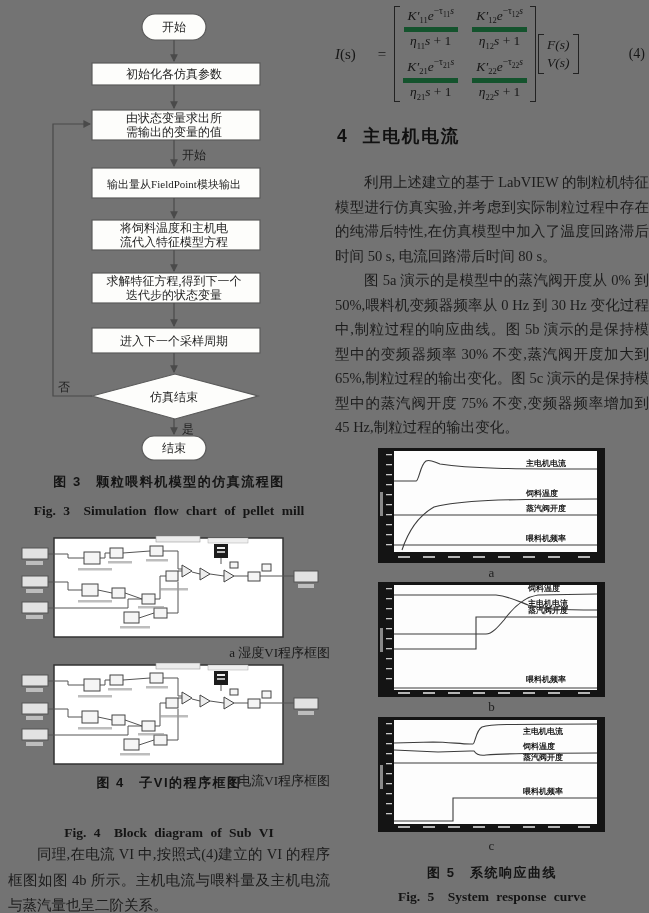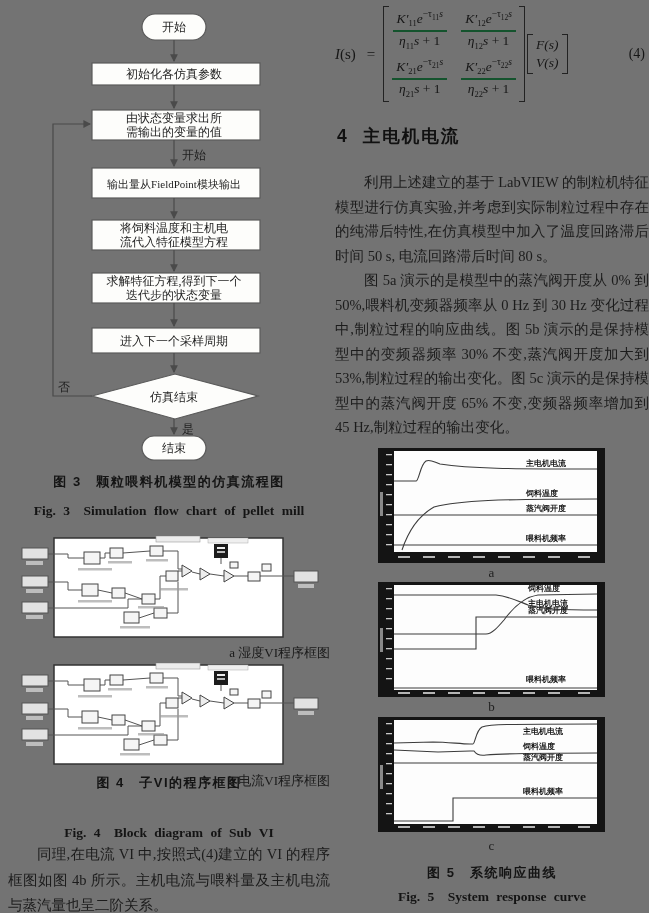--- a/index.html
+++ b/index.html
@@ -45,25 +45,25 @@
     font-size:17.5px; color:#111; letter-spacing:2px;
   }
   .heading .hnum { letter-spacing:0; margin-right:16px; }
 
   
   .equation {
     display:flex; align-items:center; justify-content:center;
     font-size:13.5px; font-style:normal; color:#161616;
   }
   .equation i { font-family:"Liberation Serif", serif; }
-  .eq-lhs { font-size:15px; margin-right:4px; }
+  .eq-lhs { font-size:15px; margin-right:15px; }
   .eq-eq { margin:0 7px; font-size:15px; }
   .matrix { display:grid; grid-template-columns:auto auto; column-gap:14px; row-gap:6px; }
   .frac { display:inline-flex; flex-direction:column; align-items:center; line-height:1.15; }
-  .frac .num { padding:0 4px 1px; border-bottom:2px solid #14532d; white-space:nowrap; }
+  .frac .num { padding:0 4px 1px; border-bottom:5px solid #14532d; white-space:nowrap; }
   .frac .den { padding-top:1px; white-space:nowrap; }
   sub { font-size:8.5px; }
   sup { font-size:9.5px; }
   sup sub { font-size:7.5px; }
   .bracket { align-self:stretch; width:5px; border:1.6px solid #222; }
   .b-left  { border-right:none; margin:0 3px 0 1px; }
   .b-right { border-left:none;  margin:0 1px 0 3px; }
   .vector { display:flex; flex-direction:column; gap:2px; align-items:flex-start; font-style:italic; }
   .eq-number { margin-left:auto; font-size:14px; padding-right:4px; }
 
@@ -246,21 +246,21 @@
     <span class="bracket b-right" style="align-self:center; height:38px;"></span>
     <span class="eq-number">(4)</span>
   </div>
 
   <div class="abs heading" style="left:337px; top:124px; width:312px;">
     <span class="hnum">4</span><span>主电机电流</span>
   </div>
 
   <div class="abs para rc-para" style="left:335px; top:170px; width:314px;">
     <p>利用上述建立的基于 LabVIEW 的制粒机特征模型进行仿真实验,并考虑到实际制粒过程中存在的纯滞后特性,在仿真模型中加入了温度回路滞后时间 50 s, 电流回路滞后时间 80 s。</p>
-    <p>图 5a 演示的是模型中的蒸汽阀开度从 0% 到 50%,喂料机变频器频率从 0 Hz 到 30 Hz 变化过程中,制粒过程的响应曲线。图 5b 演示的是保持模型中的变频器频率 30% 不变,蒸汽阀开度加大到 53%,制粒过程的输出变化。图 5c 演示的是保持模型中的蒸汽阀开度 65% 不变,变频器频率增加到 45 Hz,制粒过程的输出变化。</p>
+    <p>图 5a 演示的是模型中的蒸汽阀开度从 0% 到 50%,喂料机变频器频率从 0 Hz 到 30 Hz 变化过程中,制粒过程的响应曲线。图 5b 演示的是保持模型中的变频器频率 30% 不变,蒸汽阀开度加大到 65%,制粒过程的输出变化。图 5c 演示的是保持模型中的蒸汽阀开度 75% 不变,变频器频率增加到 45 Hz,制粒过程的输出变化。</p>
   </div>
 
   <div class="chart" style="left:378px; top:448px;">
     <svg width="227" height="115" viewBox="0 0 227 115">
       <rect x="0" y="0" width="227" height="115" fill="#141414"></rect>
       <rect x="16" y="3" width="203" height="101" fill="#fdfdfd"></rect>
       <g fill="#c8c8c8">
         <rect x="8" y="6" width="6" height="1.3"></rect>
           <rect x="8" y="16" width="6" height="1.3"></rect>
         <rect x="8" y="26" width="6" height="1.3"></rect>

